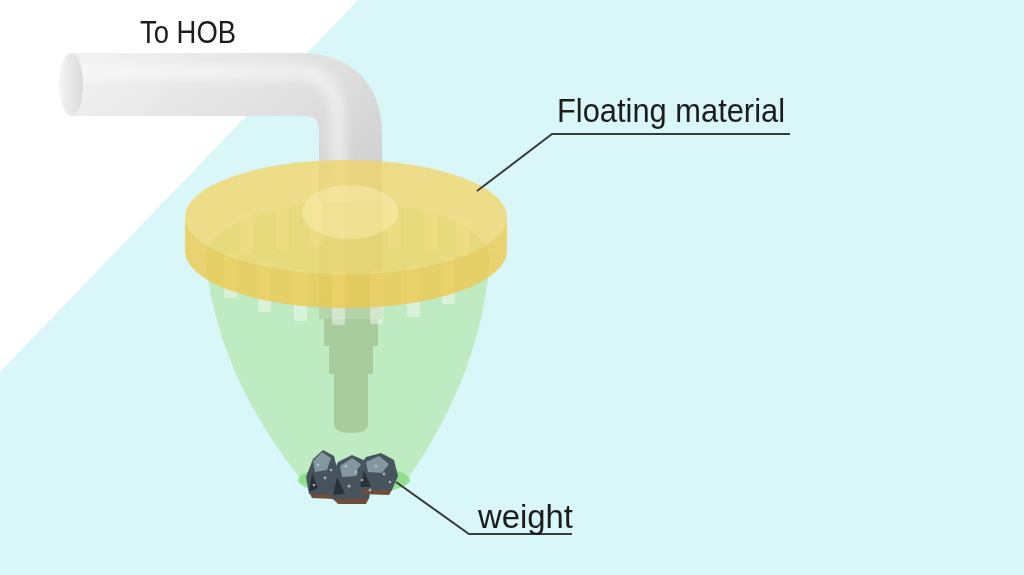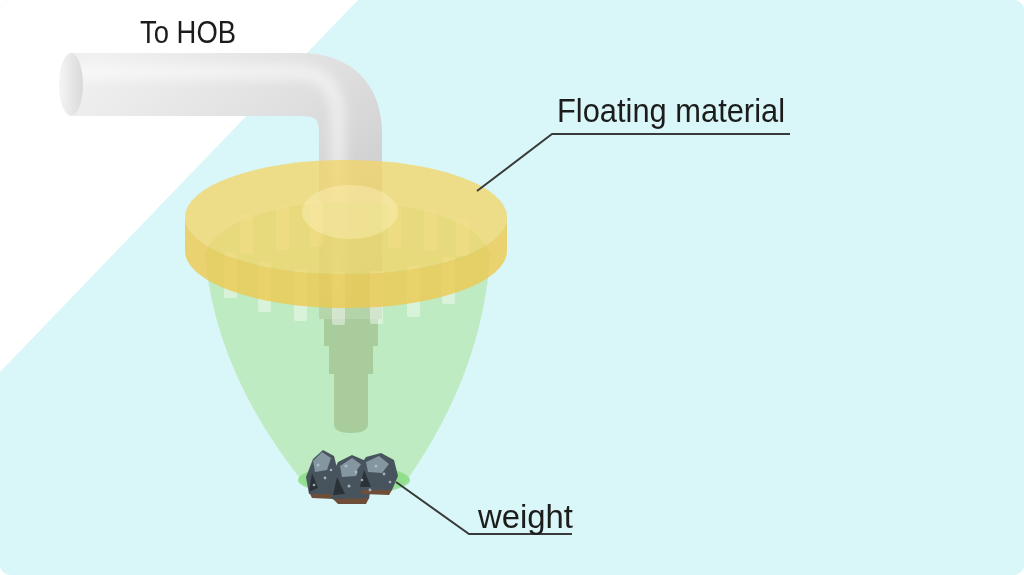--- a/index.html
+++ b/index.html
@@ -1,19 +1,18 @@
 <!DOCTYPE html>
 <html><head>
 <meta charset="utf-8">
 <style>
   html,body{margin:0;padding:0;background:#fff;}
   #stage{
     width:1024px;height:575px;position:relative;overflow:hidden;
     font-family:"Liberation Sans", sans-serif;
-    border-radius:10px;
   }
   svg{display:block;}
   text{font-family:"Liberation Sans", sans-serif;}
 </style>
 </head>
 <body>
 
 <div id="stage">
 <svg width="1024" height="575" viewBox="0 0 1024 575" xmlns="http://www.w3.org/2000/svg">
   <defs>

